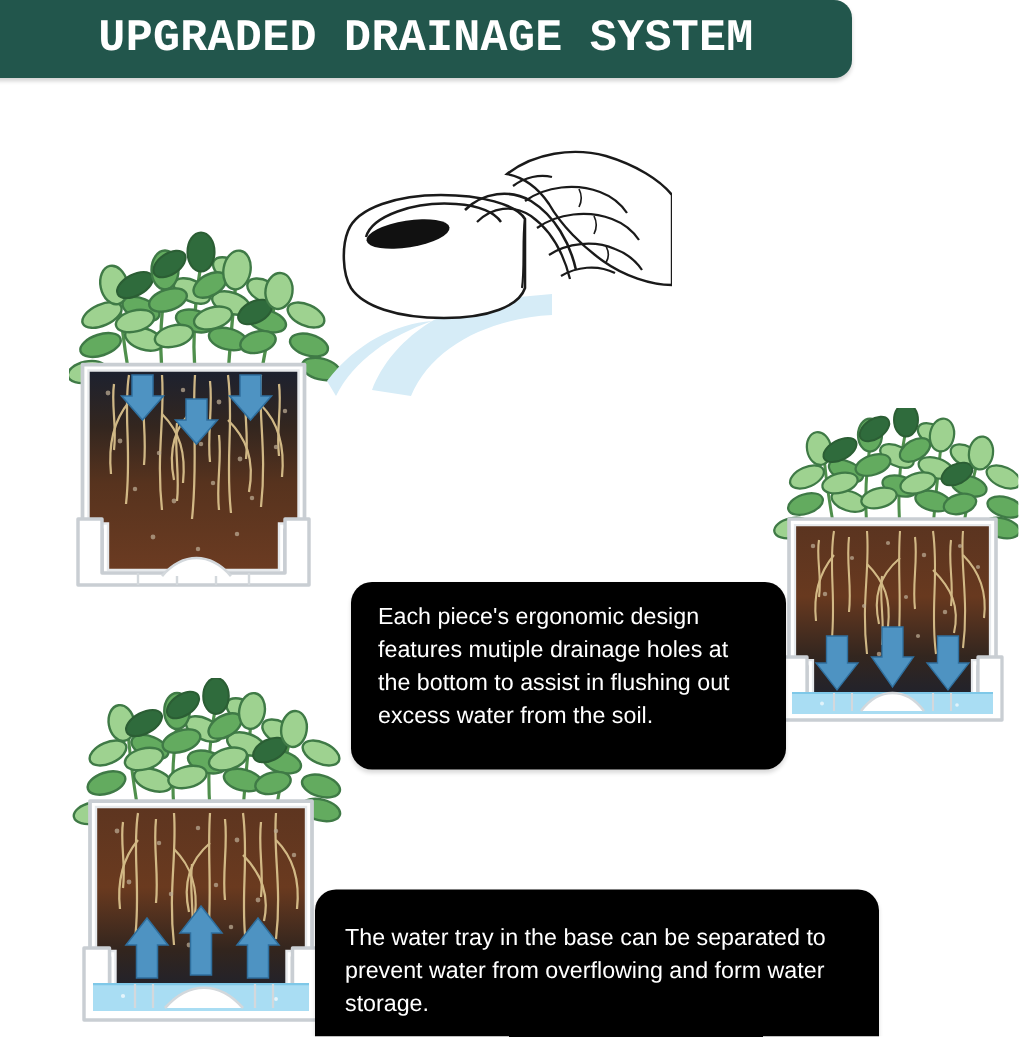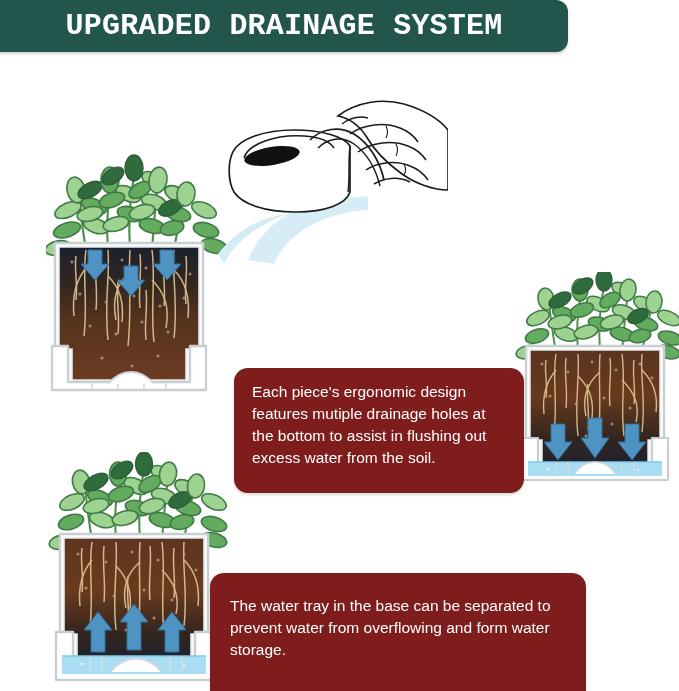--- a/index.html
+++ b/index.html
@@ -38,26 +38,27 @@
     font-weight: bold;
     letter-spacing: 0.2px;
     white-space: nowrap;
     padding-left: 14px;
     font-family: Liberation Mono, monospace;
   }
 
   
   .callout {
     position: absolute;
-    background: #7f1d1d;
+    background: #000000;
     color: #ffffff;
     font-size: 15.5px;
     line-height: 1.42;
     box-sizing: border-box;
     z-index: 3;
+    margin-top: 20px;
   }
   .callout-1 {
     left: 234px;
     top: 368px;
     width: 290px;
     height: 125px;
     border-radius: 14px;
     padding: 13px 16px 10px 18px;
     box-shadow: 0 2px 3px rgba(0,0,0,0.15);
   }

